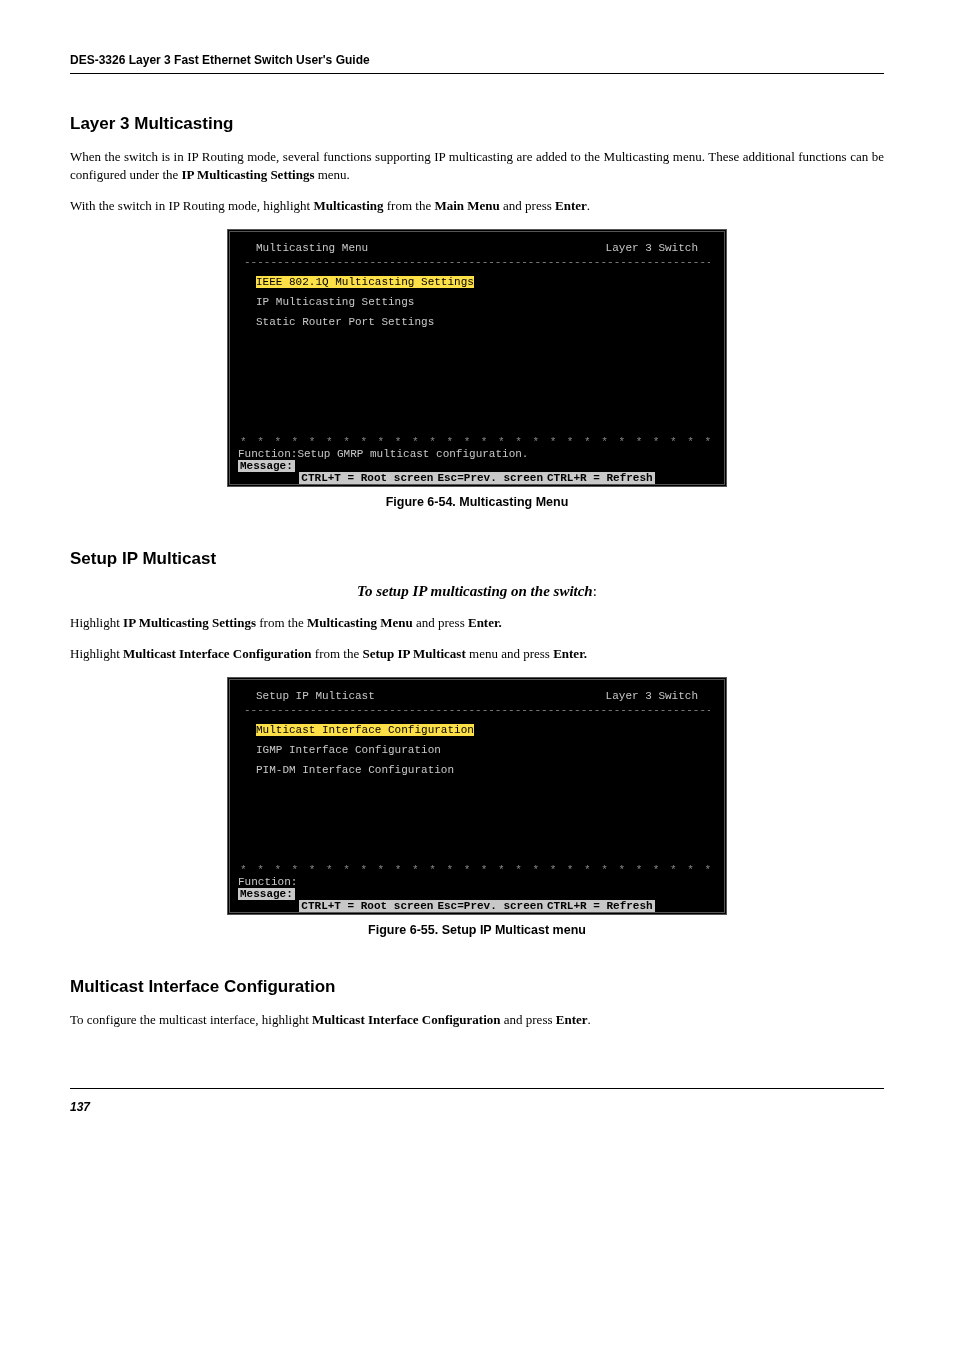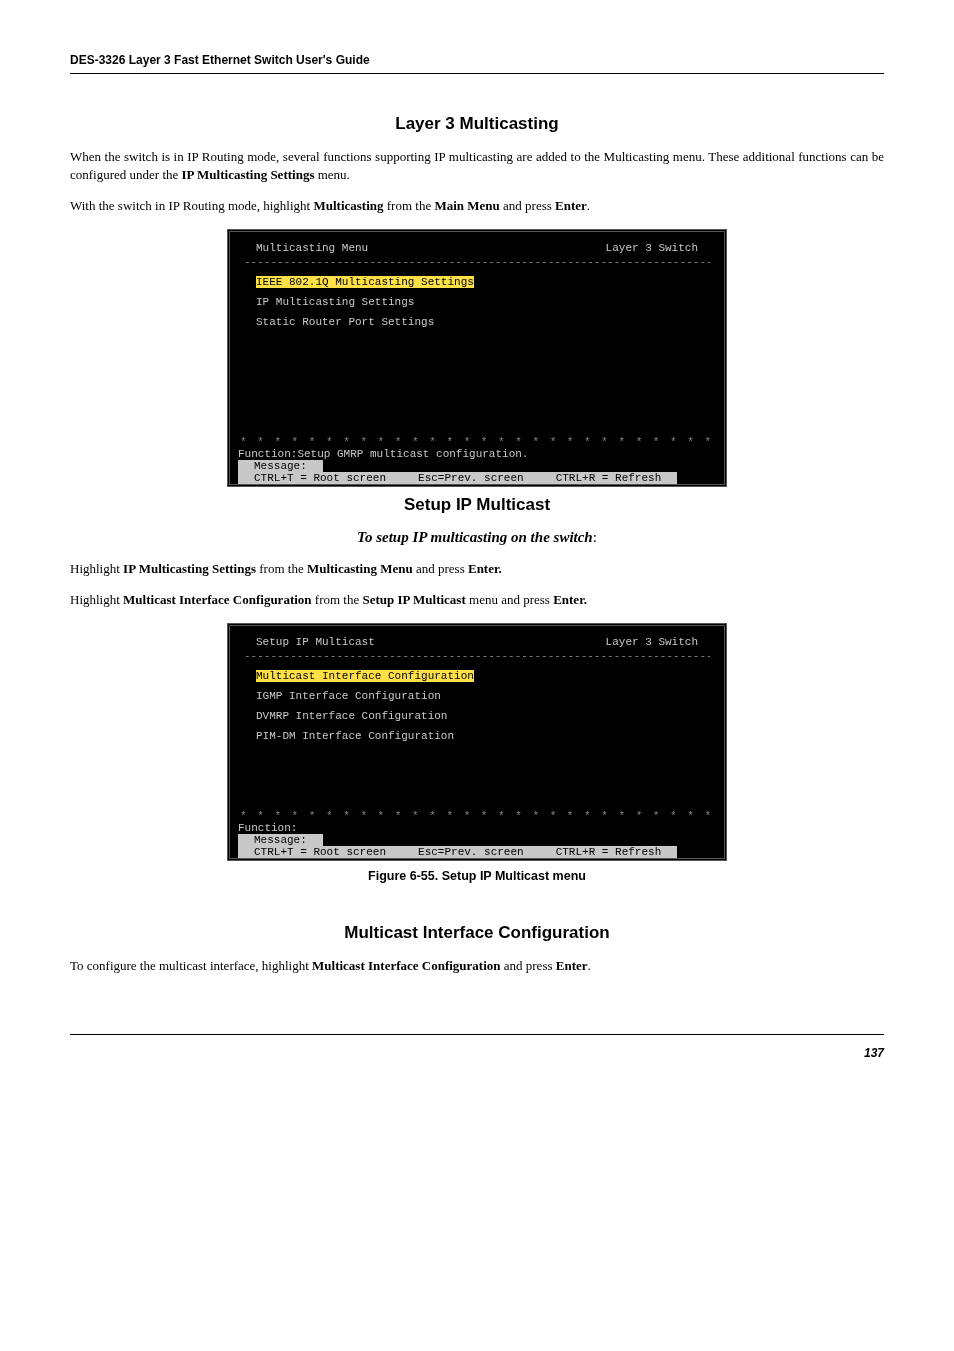--- a/index.html
+++ b/index.html
@@ -21,21 +21,20 @@
   .header-text {
     font-family: Arial, Helvetica, sans-serif;
     font-size: 12px;
     font-weight: bold;
   }
   .h3 {
     font-family: Arial, Helvetica, sans-serif;
     font-size: 17px;
     font-weight: bold;
     margin: 0 0 14px 0;
-    text-align: center;
   }
   .body-text {
     font-size: 13px;
     line-height: 1.35;
     margin: 0 0 14px 0;
     text-align: justify;
     font-family: Liberation Serif, serif;
   }
   .body-text .b { font-weight: bold; }
   .subhead-italic {
@@ -86,41 +85,42 @@
   .console-sep {
     color: #888;
     white-space: pre;
     overflow: hidden;
     margin: 0 2px;
     letter-spacing: 2px;
   }
   .console-footer {}
   .footer-line {
     display: flex;
-    justify-content: flex-start;
+    justify-content: center;
   }
   .footer-seg {
     background: #c8c8c8;
     color: #000;
-    padding: 0 16px;
+    padding: 0 2px;
+    font-weight: bold;
   }
   .footer-plain { color: #c8c8c8; }
 
   .figure-caption {
     font-family: Arial, Helvetica, sans-serif;
     font-size: 12.5px;
     font-weight: bold;
     text-align: center;
     margin: 8px 0 40px 0;
   }
 
   .page-footer {
     border-top: 1.5px solid #000;
     margin-top: 60px;
-    text-align: right;
+    text-align: left;
     padding-top: 8px;
   }
   .page-num {
     font-family: Arial, Helvetica, sans-serif;
     font-size: 12px;
     font-weight: bold;
     font-style: italic;
   }
 </style>
 </head>
@@ -158,20 +158,21 @@
       <div class="footer-plain">Function:Setup GMRP multicast configuration.</div>
       <div><span class="footer-seg">Message:</span></div>
       <div class="footer-line">
         <span class="footer-seg">CTRL+T = Root screen</span>
         <span class="footer-seg">Esc=Prev. screen</span>
         <span class="footer-seg">CTRL+R = Refresh</span>
       </div>
     </div>
   </div>
 
+  <div class="figure-caption">Figure 6-54.  Multicasting Menu</div>
 
   <div class="h3">Setup IP Multicast</div>
 
   <p class="subhead-italic">
     <span>To setup IP multicasting on the switch</span><span style="font-style:normal;font-weight:normal">:</span>
   </p>
 
   <p class="body-text">
     <span>Highlight </span><span class="b">IP Multicasting Settings</span><span> from the </span><span class="b">Multicasting Menu</span><span> and press </span><span class="b">Enter.</span>
   </p>
@@ -182,21 +183,20 @@
 
   <div class="console">
     <div class="console-title-row">
       <span>Setup IP Multicast</span>
       <span>Layer 3 Switch</span>
     </div>
     <div class="console-divider">---------------------------------------------------------------------------------</div>
     <div class="console-menu">
       <div><span class="menu-item selected">Multicast Interface Configuration</span></div>
       <div><span class="menu-item">IGMP Interface Configuration</span></div>
-      <div><span class="menu-item">DVMRP Interface Configuration</span></div>
       <div><span class="menu-item">PIM-DM Interface Configuration</span></div>
     </div>
     <div class="console-sep">* * * * * * * * * * * * * * * * * * * * * * * * * * * * * * * * * * * * * * * * *</div>
     <div class="console-footer">
       <div class="footer-plain">Function:</div>
       <div><span class="footer-seg">Message:</span></div>
       <div class="footer-line">
         <span class="footer-seg">CTRL+T = Root screen</span>
         <span class="footer-seg">Esc=Prev. screen</span>
         <span class="footer-seg">CTRL+R = Refresh</span>

